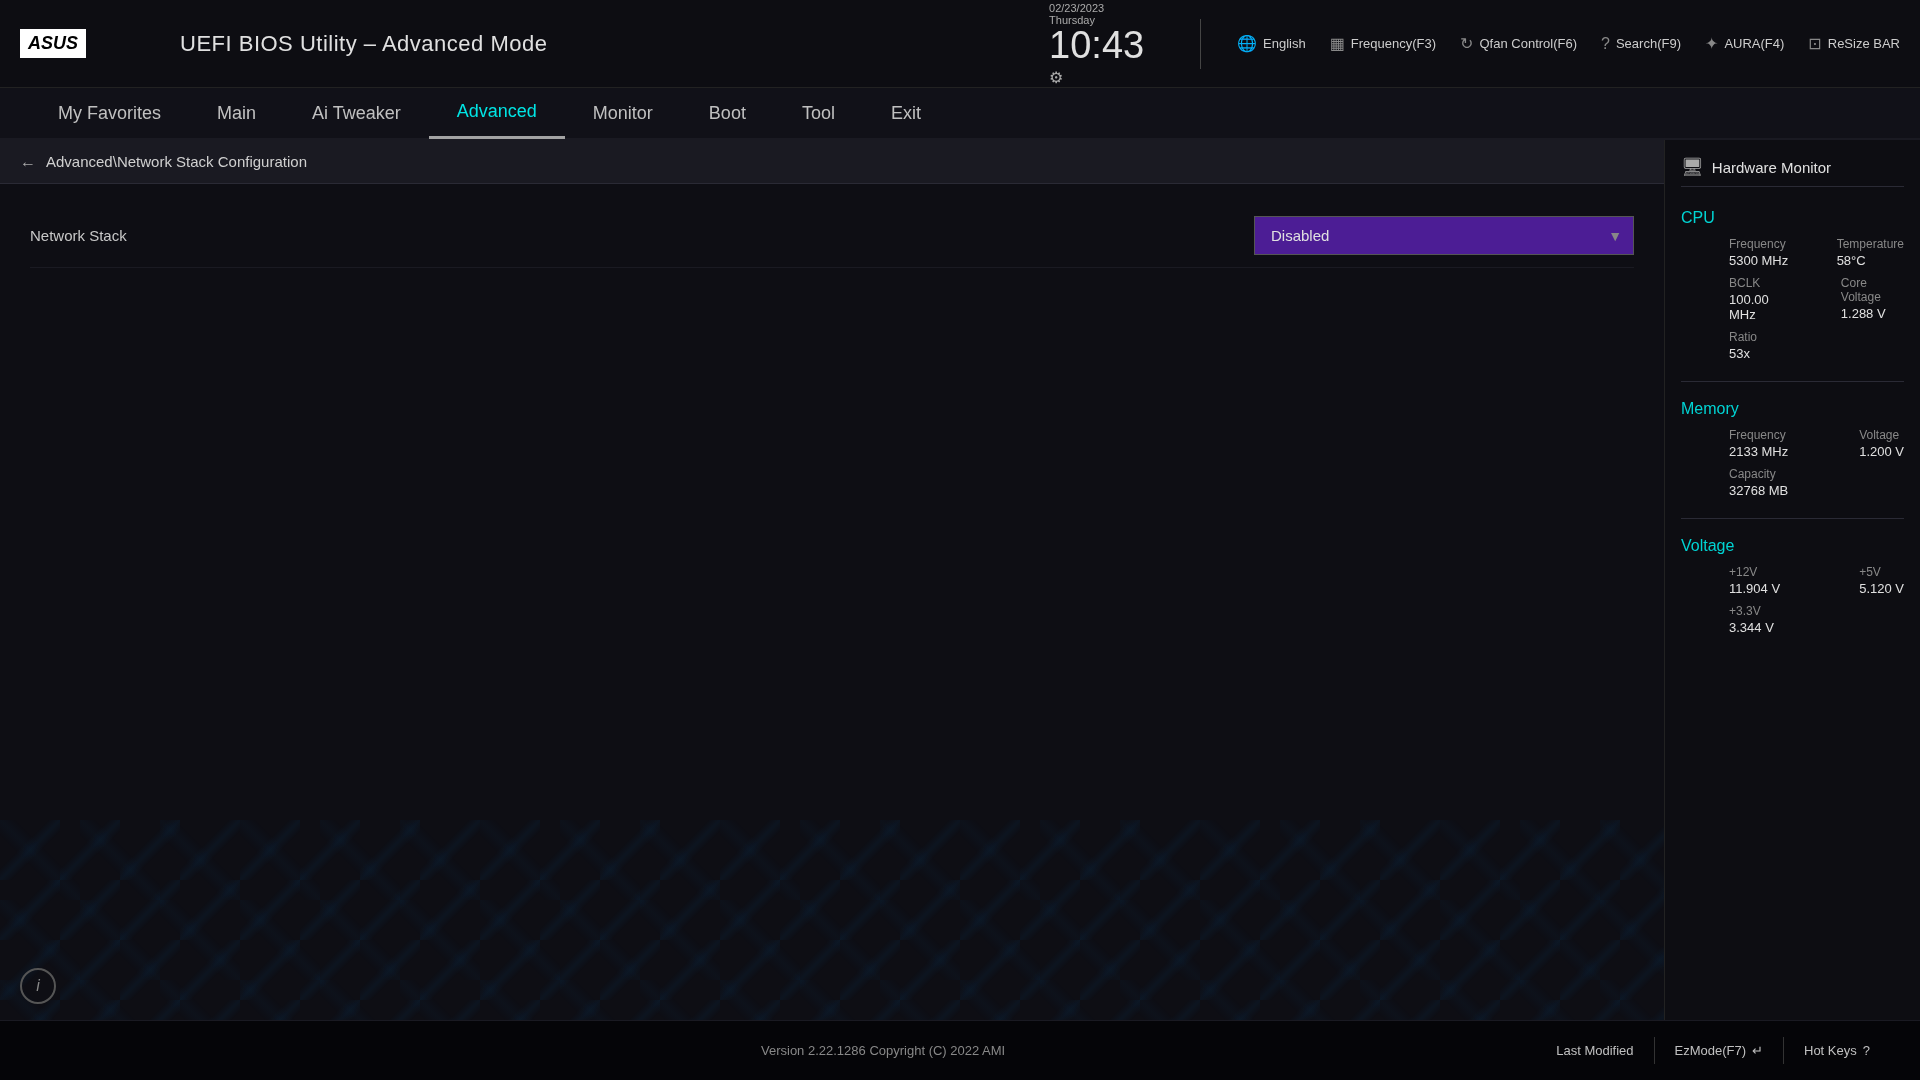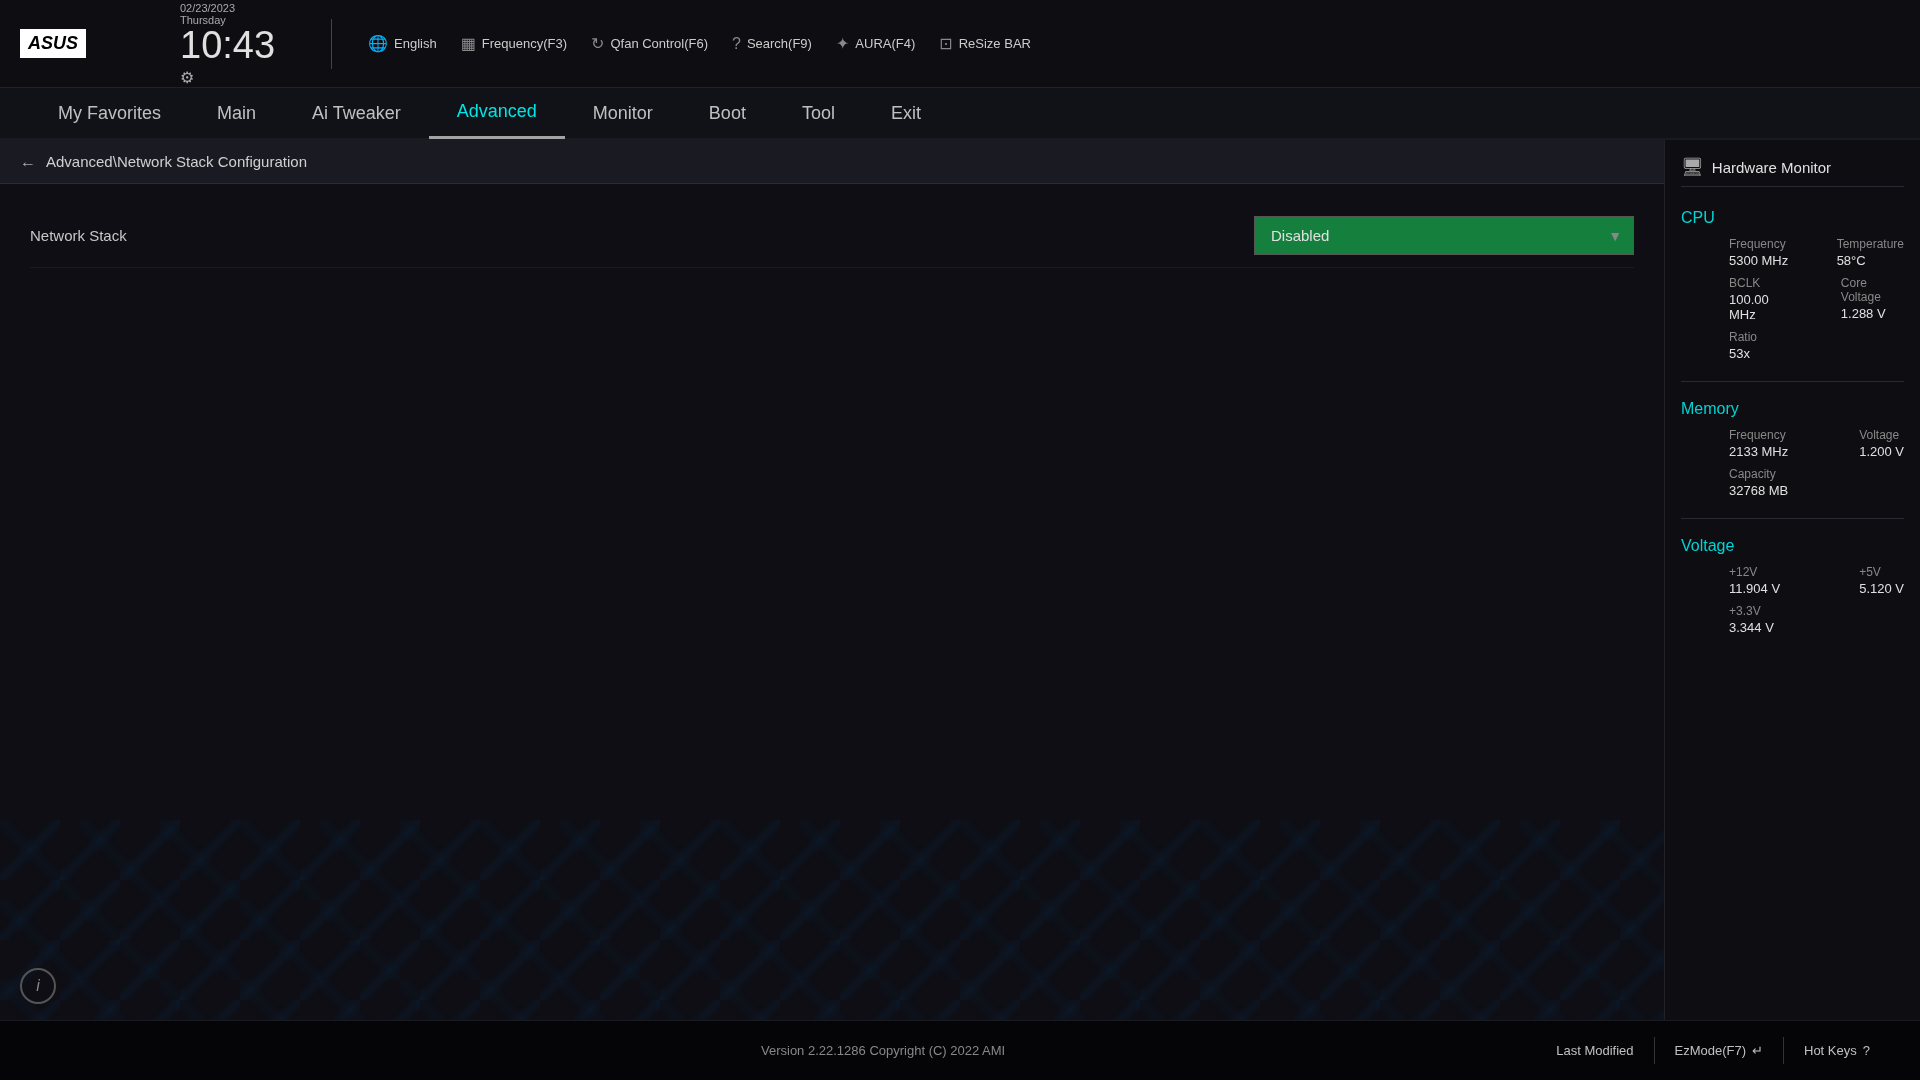--- a/index.html
+++ b/index.html
@@ -190,21 +190,21 @@
       flex: 1;
     }
 
     .dropdown-wrapper {
       position: relative;
       width: 380px;
     }
 
     .dropdown-wrapper select {
       width: 100%;
-      background: #15803d;
+      background: #4c1d95;
       border: 1px solid #555;
       color: #e0e0e0;
       font-size: 15px;
       padding: 10px 40px 10px 16px;
       appearance: none;
       cursor: pointer;
       outline: none;
     }
 
     .dropdown-arrow {
@@ -379,20 +379,21 @@
       flex: 1;
     }
   </style>
 </head>
 <body>
 
 <div class="top-bar">
   <div class="asus-logo">
     <span class="asus-logo-icon">ASUS</span>
   </div>
+  <span class="bios-title">UEFI BIOS Utility – Advanced Mode</span>
 
   <div class="datetime-section">
     <span class="date-text">
       <span>02/23/2023</span>
       <br>
       <span>Thursday</span>
     </span>
     <div class="time-display">
       <span>10:43</span>
       <span class="gear-icon-small">⚙</span>

